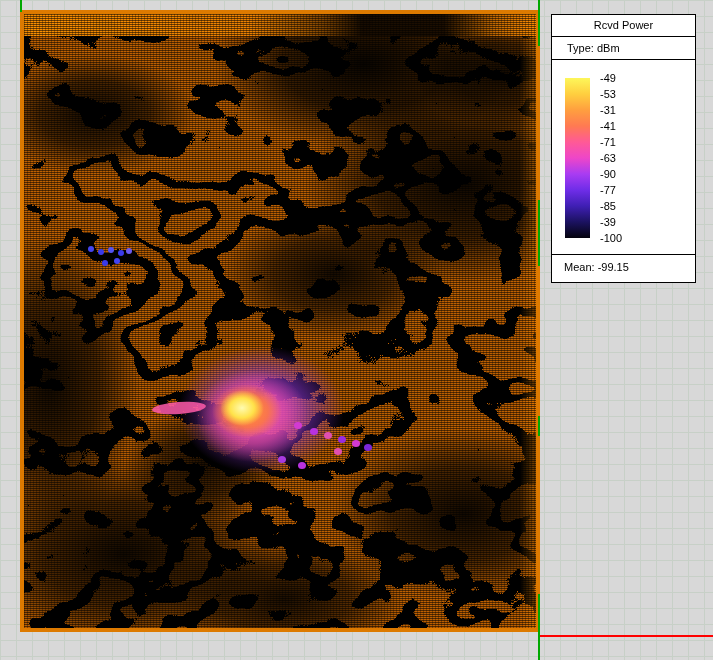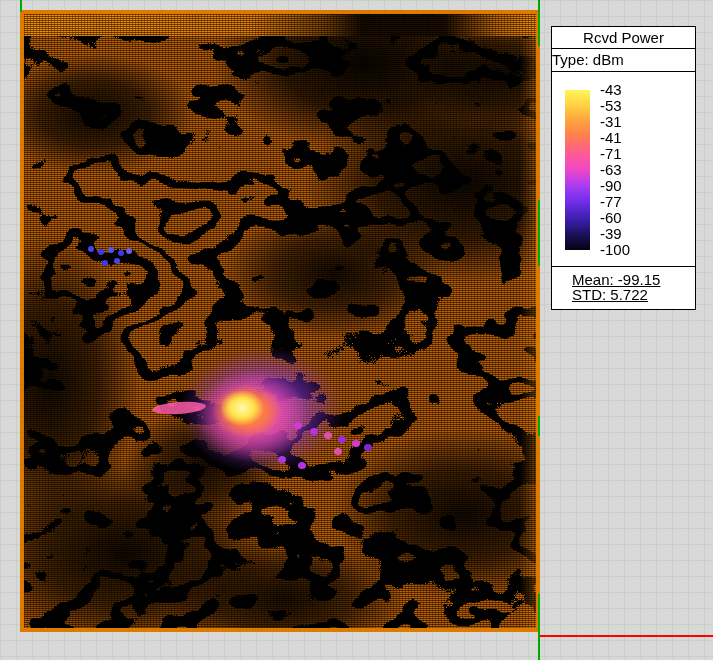--- a/index.html
+++ b/index.html
@@ -77,31 +77,31 @@
   .g-r1 { left:538px; top:0;     height:46px; }
   .g-r2 { left:538px; top:200px; height:66px; }
   .g-r3 { left:538px; top:416px; height:20px; }
   .g-r4 { left:538px; top:594px; height:66px; }
   .g-l1 { left:20px;  top:0;     height:12px; }
   .red-line { position:absolute; left:540px; top:635px; width:173px; height:2px;
     background:var(--marker-red, #ff0000); z-index:5; }
 
   
   .legend {
-    position:absolute; left:551px; top:26px; width:143px; z-index:10;
+    position:absolute; left:551px; top:14px; width:143px; z-index:10;
     background:var(--legend-bg, #fff); border:1px solid var(--legend-border, #000);
-    font-size:15px; line-height:normal;
+    font-size:11px; line-height:normal;
   }
   .legend-title { height:21px; line-height:21px; text-align:center; border-bottom:1px solid var(--legend-border, #000); }
-  .legend-type  { height:22px; line-height:22px; border-bottom:1px solid var(--legend-border, #000); }
+  .legend-type  { height:22px; line-height:22px; padding-left:15px; border-bottom:1px solid var(--legend-border, #000); }
   .legend-scale { position:relative; height:194px; border-bottom:1px solid var(--legend-border, #000); }
   .scale-bar { position:absolute; left:13px; top:18px; width:25px; height:160px; }
   .scale-labels { position:absolute; left:48px; top:10px; }
   .scale-label { height:16px; line-height:16px; }
-  .legend-stats { padding:5px 20px 7px;text-decoration:underline; }
+  .legend-stats { padding:5px 12px 7px; }
   .legend-stats div { line-height:15px; }
 </style>
 </head>
 <body>
 
 <div class="stage">
 
   <div class="map">
     <svg class="terrain-svg" viewBox="0 0 512 614" preserveAspectRatio="none" aria-hidden="true">
       <defs>
@@ -139,32 +139,31 @@
   <div class="g-seg g-l1"></div>
 
   <div class="red-line"></div>
 
   <div class="legend">
     <div class="legend-title">Rcvd Power</div>
     <div class="legend-type">Type: dBm</div>
     <div class="legend-scale">
       <div class="scale-bar" id="scale-bar" style="background: linear-gradient(rgb(253, 247, 90) 0%, rgb(255, 207, 63) 10%, rgb(255, 159, 63) 20%, rgb(255, 122, 82) 30%, rgb(255, 90, 150) 40%, rgb(238, 70, 200) 50%, rgb(169, 60, 242) 60%, rgb(111, 45, 232) 70%, rgb(63, 31, 180) 80%, rgb(27, 18, 96) 90%, rgb(4, 3, 13) 100%);"></div>
       <div class="scale-labels" id="scale-labels">
-          <div class="scale-label">-43</div>
+          <div class="scale-label">-49</div>
           <div class="scale-label">-53</div>
           <div class="scale-label">-31</div>
           <div class="scale-label">-41</div>
           <div class="scale-label">-71</div>
           <div class="scale-label">-63</div>
           <div class="scale-label">-90</div>
           <div class="scale-label">-77</div>
-          <div class="scale-label">-60</div>
+          <div class="scale-label">-85</div>
           <div class="scale-label">-39</div>
           <div class="scale-label">-100</div>
         </div>
     </div>
     <div class="legend-stats">
       <div>Mean: -99.15</div>
-      <div>STD: 5.722</div>
     </div>
   </div>
 
 </div>
 
 </body></html>

